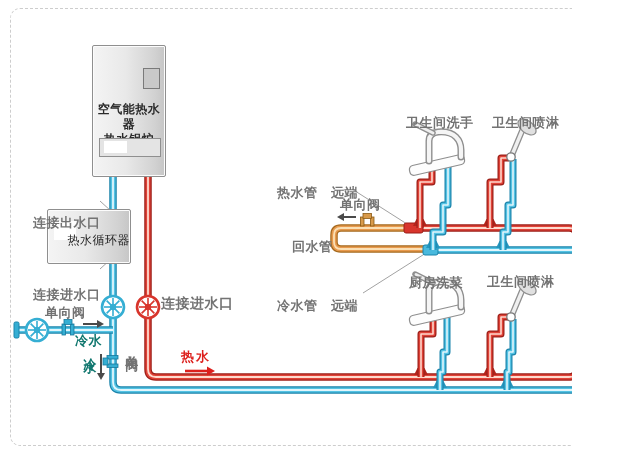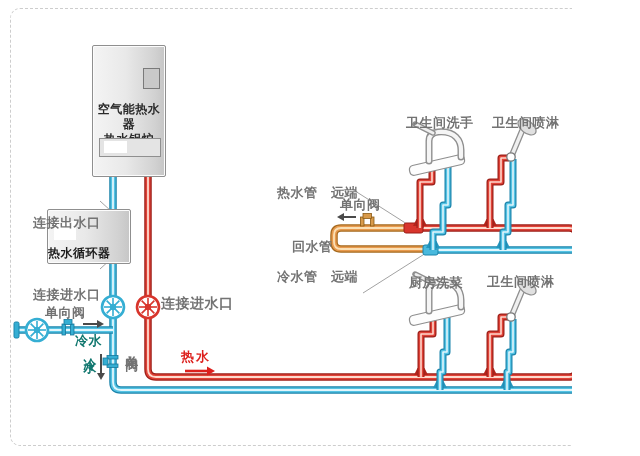--- a/index.html
+++ b/index.html
@@ -13,21 +13,21 @@
   .lbl.hot{color:#dd1f1c;font-size:13px;letter-spacing:2px;}
   .lbl.big{font-size:14px;}
   .unitbox{position:absolute;border:1px solid #8f8f8f;border-radius:2px;
     background:linear-gradient(90deg,#f4f4f4 0%,#e9e9e9 45%,#d2d2d2 85%,#c6c6c6 100%);
     box-shadow:inset 0 0 0 1px #fcfcfc;}
   .heater-display{position:absolute;left:50px;top:22px;width:15px;height:19px;background:#c9c9c9;border:1px solid #7a7a7a;}
   .heater-text{position:absolute;left:0;top:56px;width:100%;text-align:center;font-weight:bold;font-size:12px;color:#2a2a2a;line-height:15px;letter-spacing:.5px;}
   .heater-panel{position:absolute;left:6px;top:92px;width:60px;height:17px;background:#e4e4e4;border:1px solid #8f8f8f;}
   .heater-panel-white{position:absolute;left:4px;top:2px;width:23px;height:12px;background:#fff;}
   .circ-white{position:absolute;left:6px;top:11px;width:22px;height:19px;background:#fff;}
-  .circ-text{position:absolute;left:0;top:35px;width:100%;text-align:left;font-weight:bold;font-size:12px;color:#1c1c1c;letter-spacing:.5px;}
+  .circ-text{position:absolute;left:0;top:22px;width:100%;text-align:right;font-weight:normal;font-size:12px;color:#1c1c1c;letter-spacing:.5px;}
 </style>
 </head>
 <body>
 
 <div class="canvas">
   <div class="frame"></div>
 
   <svg width="640" height="456" viewBox="0 0 640 456">
     <defs>
       <path id="pp-cold-main" d="M113,170 L113,382 Q113,390 121,390 L584,390 Q592,390 592,382 L592,258 Q592,250 584,250 L426,250"></path>
@@ -217,18 +217,18 @@
   <div class="lbl" style="left:33px;top:264px;margin-top:24px;">连接进水口</div>
   <div class="lbl" style="left:45px;top:306px;">单向阀</div>
   <div class="lbl cold" style="left:75px;top:334px;">冷水</div>
   <div class="lbl cold vert" style="left:82px;top:348px;">冷水</div>
   <div class="lbl vert" style="left:124px;top:344px;">单向阀</div>
   <div class="lbl big" style="left:161px;top:296px;">连接进水口</div>
   <div class="lbl hot" style="left:181px;top:350px;">热水</div>
   <div class="lbl" style="left:277px;top:186px;">热水管　远端</div>
   <div class="lbl" style="left:340px;top:198px;">单向阀</div>
   <div class="lbl" style="left:292px;top:240px;">回水管</div>
-  <div class="lbl" style="left:277px;top:270px;">冷水管　远端</div>
+  <div class="lbl" style="left:277px;top:299px;">冷水管　远端</div>
   <div class="lbl" style="left:406px;top:116px;">卫生间洗手</div>
   <div class="lbl" style="left:492px;top:116px;">卫生间喷淋</div>
   <div class="lbl" style="left:409px;top:276px;">厨房洗菜</div>
   <div class="lbl" style="left:487px;top:275px;">卫生间喷淋</div>
 </div>
 
 </body></html>

